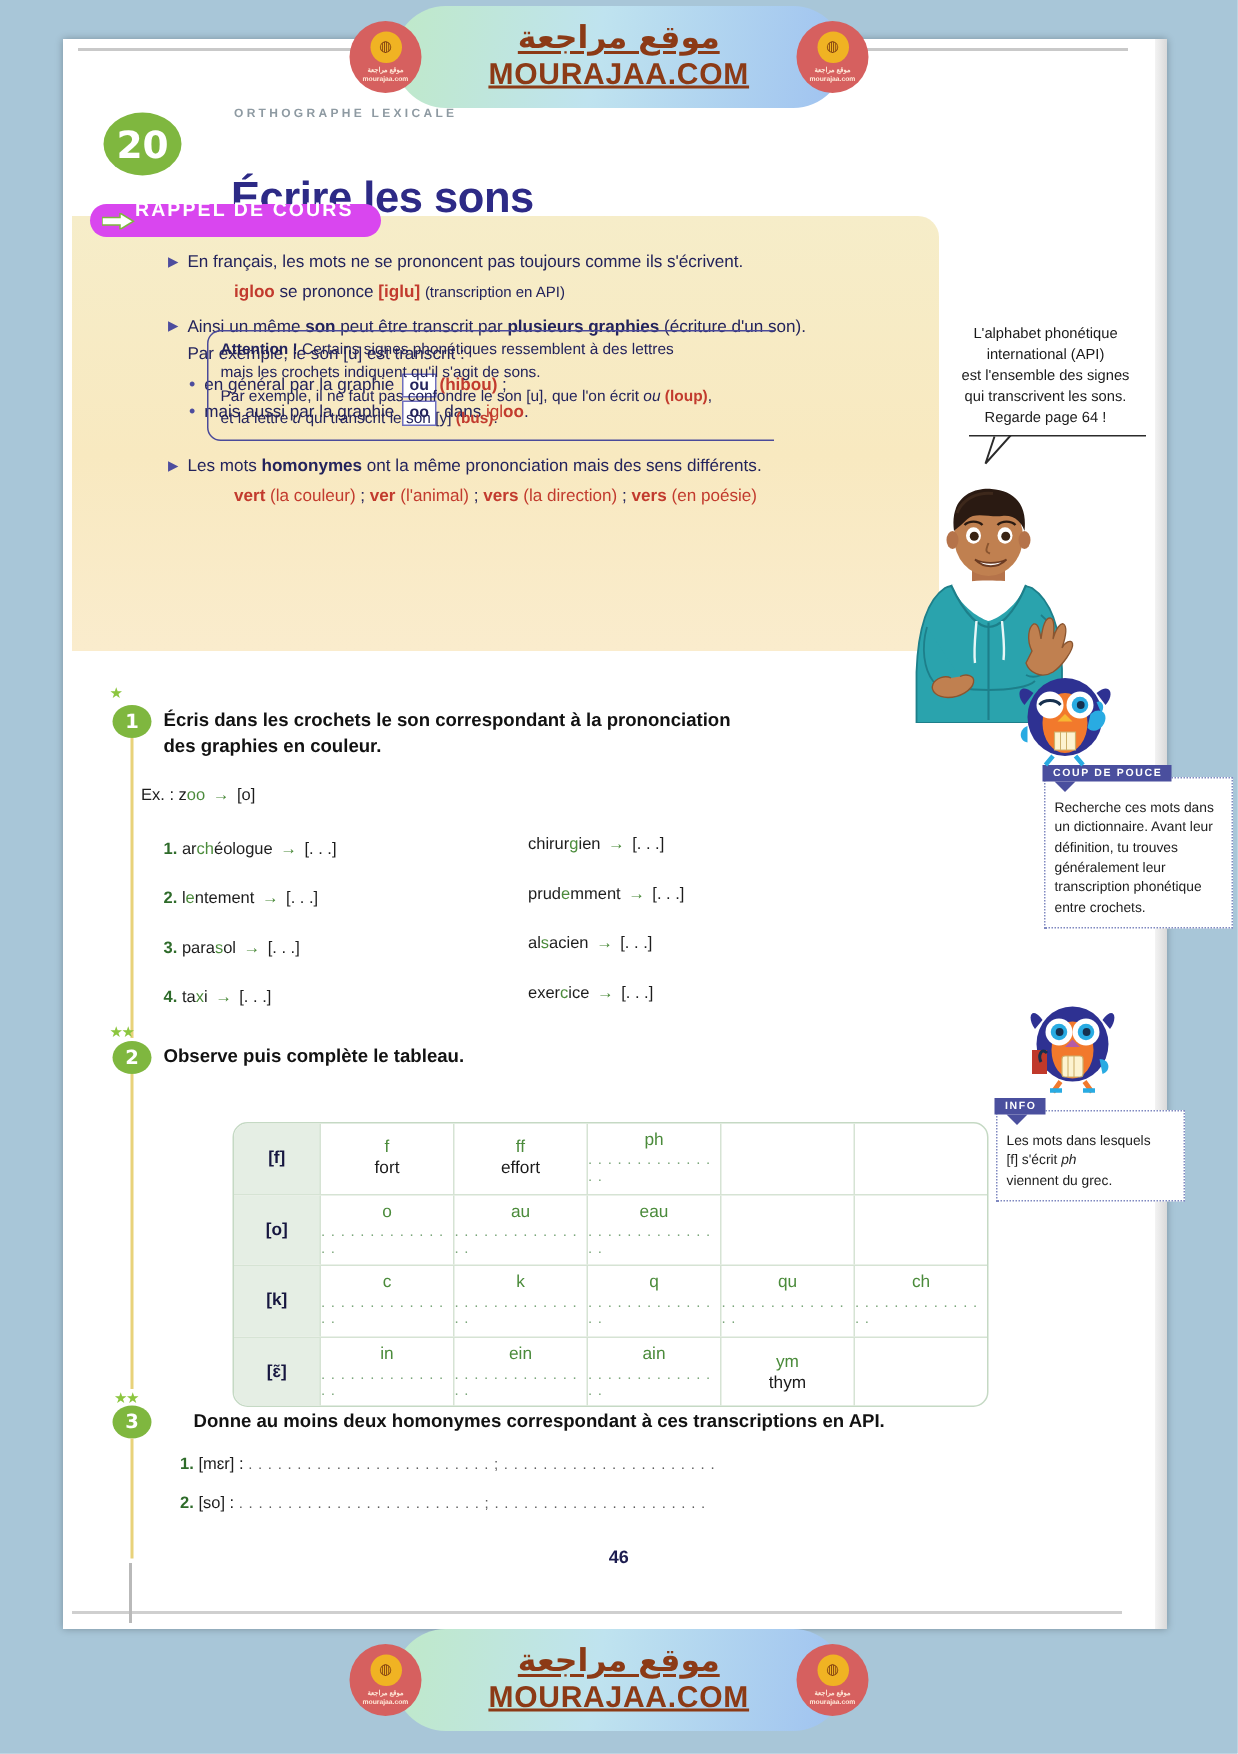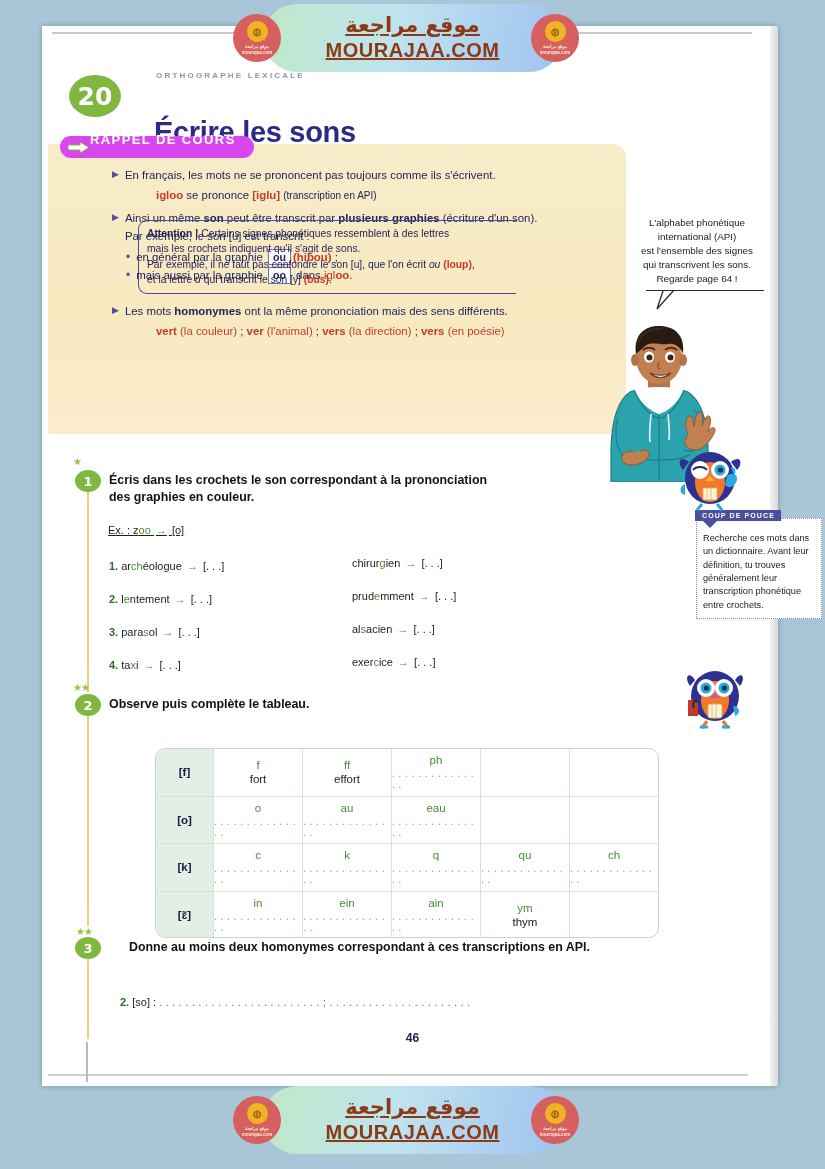--- a/index.html
+++ b/index.html
@@ -386,21 +386,21 @@
                C106,131 98,126 96,120 Z" fill="#c08050" stroke="#8a5530" stroke-width=".9"></path>
     </svg>
 
     <div class="stars" style="left:31px; top:430px;">★</div>
     <div class="ex-num" style="left:33px; top:444px;">1</div>
     <div class="ex-rule" style="left:45px; top:466px; height:200px;"></div>
     <div class="ex-title" style="left:67px; top:446px; width:430px;">
       <span>Écris dans les crochets le son correspondant à la prononciation</span><br>
       <span>des graphies en couleur.</span>
     </div>
-    <div class="ex-sub" style="left:66px; top:498px;text-decoration:underline;">
+    <div class="ex-sub" style="left:52px; top:498px;">
       Ex.&nbsp;: <span>z</span><span class="g">oo</span> <span class="arw">→</span> <span>[o]</span>
     </div>
 
     <div class="item" style="left:67px; top:534px;">
       <b>1.</b>
       <span>ar</span><span class="g">ch</span><span>éologue</span>
       <span class="arw">→</span>
       <span>[. . .]</span>
     </div>
     <div class="item" style="left:67px; top:567px;">
@@ -568,25 +568,38 @@
       <circle cx="46.4" cy="24" r="2.6" fill="#16304e"></circle>
       <path d="M37,29 L32,34 L42,34 Z" fill="#b35ca8"></path>
       <rect x="30" y="40" width="14" height="14" rx="2" fill="#fdf3d0" stroke="#cdb06a" stroke-width=".8"></rect>
       <path d="M34,40 v14 M38,40 v14" stroke="#cdb06a" stroke-width=".7"></path>
       <path d="M10,36 h10 v16 h-10 Z" fill="#c0392b"></path>
       <path d="M20,38 C16,34 14,40 16,44" fill="none" stroke="#16304e" stroke-width="2"></path>
       <path d="M55,42 C62,42 63,50 57,52" fill="#29abe2"></path>
       <path d="M29,57 l-5,7 M45,57 l5,7" stroke="#f2792c" stroke-width="3.2" fill="none"></path>
       <path d="M22,63 h8 M44,63 h8" stroke="#29abe2" stroke-width="3" fill="none"></path>
     </svg>
+    <div class="side" style="left:622px; top:714px; width:126px;">
+      <div class="side-tag">INFO</div>
+      <div class="side-txt">
+        <span>Les mots dans lesquels</span><br>
+        <span>[f] s'écrit </span><i>ph</i><br>
+        <span>viennent du grec.</span>
+      </div>
+    </div>
 
     <div class="stars" style="left:34px; top:900px;">★★</div>
     <div class="ex-num" style="left:33px; top:911px;">3</div>
     <div class="ex-rule" style="left:45px; top:933px; height:80px;"></div>
     <div class="ex-title" style="left:67px; top:913px; width:520px;padding-left:20px;">Donne au moins deux homonymes correspondant à ces transcriptions en API.</div>
+    <div class="item" style="left:78px; top:944px;">
+      <b>1.</b>
+      <span>[mɛr] :</span>
+      <span class="cell-dots" style="color:#5d5d5d;">. . . . . . . . . . . . . . . . . . . . . . . . . ; . . . . . . . . . . . . . . . . . . . . . .</span>
+    </div>
     <div class="item" style="left:78px; top:970px;">
       <b>2.</b>
       <span>[so] :</span>
       <span class="cell-dots" style="color:#5d5d5d;">. . . . . . . . . . . . . . . . . . . . . . . . . ; . . . . . . . . . . . . . . . . . . . . . .</span>
     </div>
   </div>
 
   <div class="pageno">46</div>
 
   <div class="wm wm-top">

